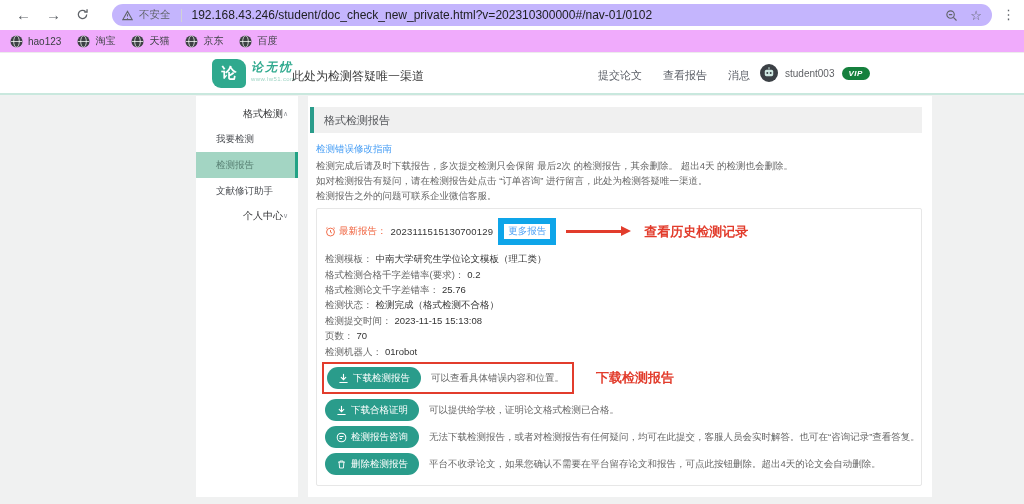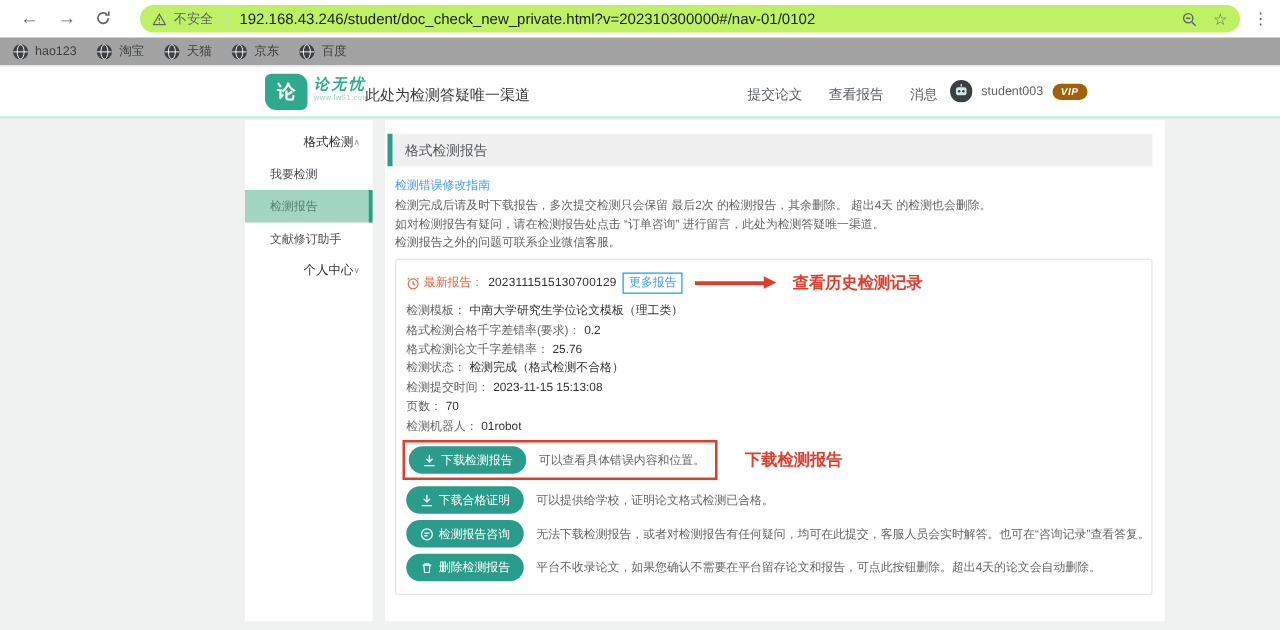--- a/index.html
+++ b/index.html
@@ -14,33 +14,33 @@
   svg { display:block; }
 
   
   .toolbar { position:absolute; top:0; left:0; width:1024px; height:30px; background:#fff; }
   .nav-ico { position:absolute; top:7px; color:#5f6368; font-size:15px; line-height:16px; cursor:pointer; }
   .ico-back { left:16px; }
   .ico-fwd  { left:46px; }
   .ico-reload { left:76px; top:8px; }
   .omnibox {
     position:absolute; left:112px; top:4px; width:880px; height:22px;
-    background:#bef264; border-radius:12px; display:flex; align-items:center;
+    background:#c4b5fd; border-radius:12px; display:flex; align-items:center;
     padding:0 10px; gap:6px;
   }
   .sec-label { color:#5f6368; font-size:10.5px; white-space:nowrap; }
   .omni-div { width:1px; height:13px; background:#d0d2d5; margin:0 4px; }
   .url-text { color:#202124; font-size:12px; white-space:nowrap; overflow:hidden; flex:1; }
   .omni-right { display:flex; align-items:center; gap:12px; }
   .star { color:#5f6368; font-size:13px; cursor:pointer; }
   .menu-dots { position:absolute; left:1002px; top:7px; color:#5f6368; font-size:13px; letter-spacing:0; cursor:pointer; }
 
   
   .bookmarksbar {
-    position:absolute; top:30px; left:0; width:1024px; height:23px; background:#a3a3a3;
+    position:absolute; top:30px; left:0; width:1024px; height:23px; background:#f0abfc;
     display:flex; align-items:center; gap:16px; padding-left:10px;
     border-bottom:1px solid #ececec;
   }
   .bm { display:flex; align-items:center; gap:5px; cursor:pointer; }
   .bm-label { font-size:10px; color:#3c4043; }
 
   
   .appheader { position:absolute; top:54px; left:0; width:1024px; height:41px; background:#fff; border-bottom:2px solid #c9e8de; }
   .logo-icon {
     position:absolute; left:212px; top:5px; width:34px; height:29px;
@@ -49,21 +49,21 @@
   }
   .logo-text { position:absolute; left:251px; top:7px; line-height:1; }
   .logo-name { font-size:12px; font-weight:bold; font-style:italic; color:#2fa98e; letter-spacing:2px; }
   .logo-site { font-size:6px; color:#9ed4c4; margin-top:3px; letter-spacing:.4px; }
   .app-title { position:absolute; left:292px; top:14px; font-size:12px; color:#3a3a3a; }
   .hnav { position:absolute; left:598px; top:14px; display:flex; gap:21px; }
   .hnav-item { font-size:11px; color:#5a5e66; cursor:pointer; white-space:nowrap; }
   .huser { position:absolute; left:760px; top:10px; display:flex; align-items:center; gap:7px; }
   .uname { font-size:10px; color:#606266; }
   .vip {
-    background:#a16207; color:#fff; font-size:8px; font-weight:bold; font-style:italic;
+    background:#15803d; color:#fff; font-size:8px; font-weight:bold; font-style:italic;
     padding:2px 7px; border-radius:8px; letter-spacing:.5px;
   }
 
   
   .page { position:absolute; top:95px; left:0; width:1024px; height:409px; background:#f0f1f1; }
 
   
   .sidebar { position:absolute; left:196px; top:96px; width:102px; height:401px; background:#fff; padding-top:6px; }
   .sgroup { height:24px; display:flex; align-items:center; justify-content:flex-end; padding:0 10px; font-size:10px; color:#303133; cursor:pointer; }
   .chev { font-size:7px; color:#909399; }
@@ -76,21 +76,21 @@
   .title-accent { width:4px; height:26px; background:#2a9c8b; margin-right:10px; }
   .page-title { font-size:11px; color:#56585c; }
   .mbody { padding:5px 0 0 6px; }
   .guide { display:inline-block; color:#459df5; font-size:9.5px; margin:2px 0 3px; cursor:pointer; text-decoration:none; }
   .notice p { font-size:9.5px; color:#666; line-height:1.45; margin-bottom:1px; }
 
   .rbox { margin-top:6px; border:1px solid #e7e7e7; border-radius:2px; padding:9px 10px 10px 8px; }
   .lrow { display:flex; align-items:center; font-size:9.5px; margin-bottom:8px; }
   .lrow .lbl { color:#f0613c; margin:0 4px 0 3px; white-space:nowrap; }
   .lrow .val { color:#333; letter-spacing:.2px; }
-  .morebox { border:1px solid #0ea5e9; padding:1px 4px; margin-left:5px; }
+  .morebox { border:6px solid #0ea5e9; padding:1px 4px; margin-left:5px; }
   .morelink { color:#459df5; font-size:9.5px; cursor:pointer; text-decoration:none; }
   .ann-arrow { width:56px; height:3px; background:#e23c2c; margin-left:10px; position:relative; flex:none; }
   .ann-arrow:after { content:""; position:absolute; right:-9px; top:-4px; border-left:10px solid #e23c2c; border-top:5.5px solid transparent; border-bottom:5.5px solid transparent; }
   .note-red { color:#e23c2c; font-weight:bold; font-size:13px; margin-left:22px; white-space:nowrap; }
 
   .drow { font-size:9.5px; margin-bottom:4px; line-height:1.2; }
   .dl { color:#666; }
   .dv { color:#333; margin-left:3px; }
 
   .arow { display:flex; align-items:center; margin-top:5px; }

